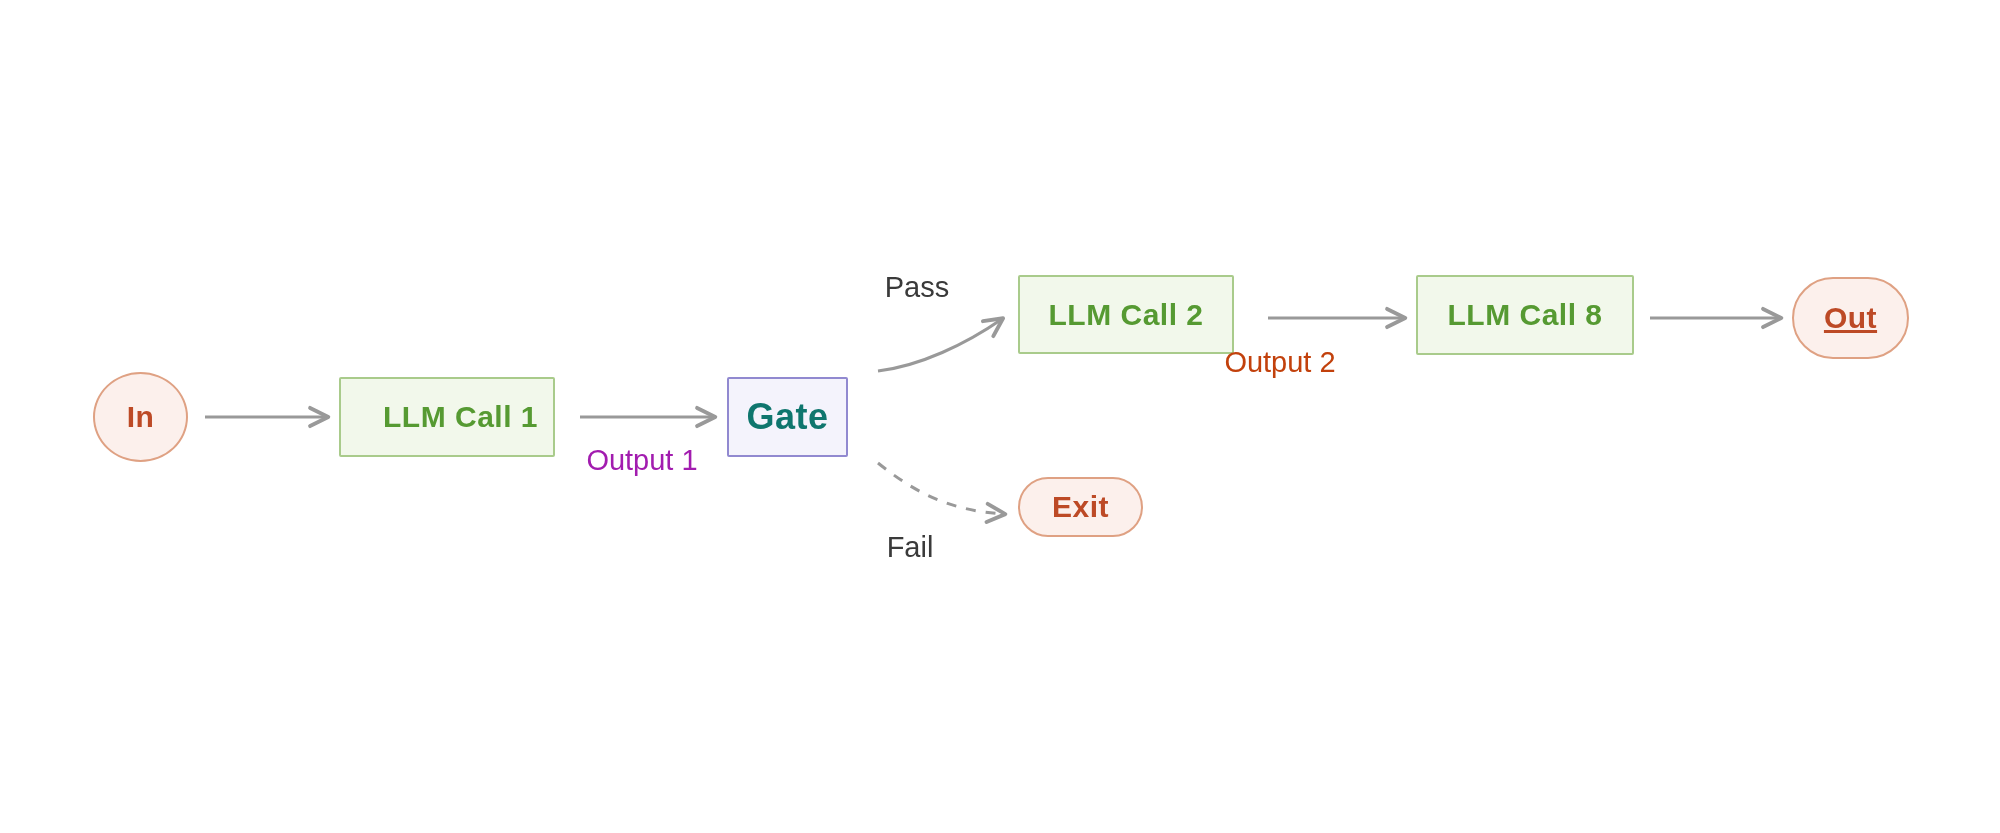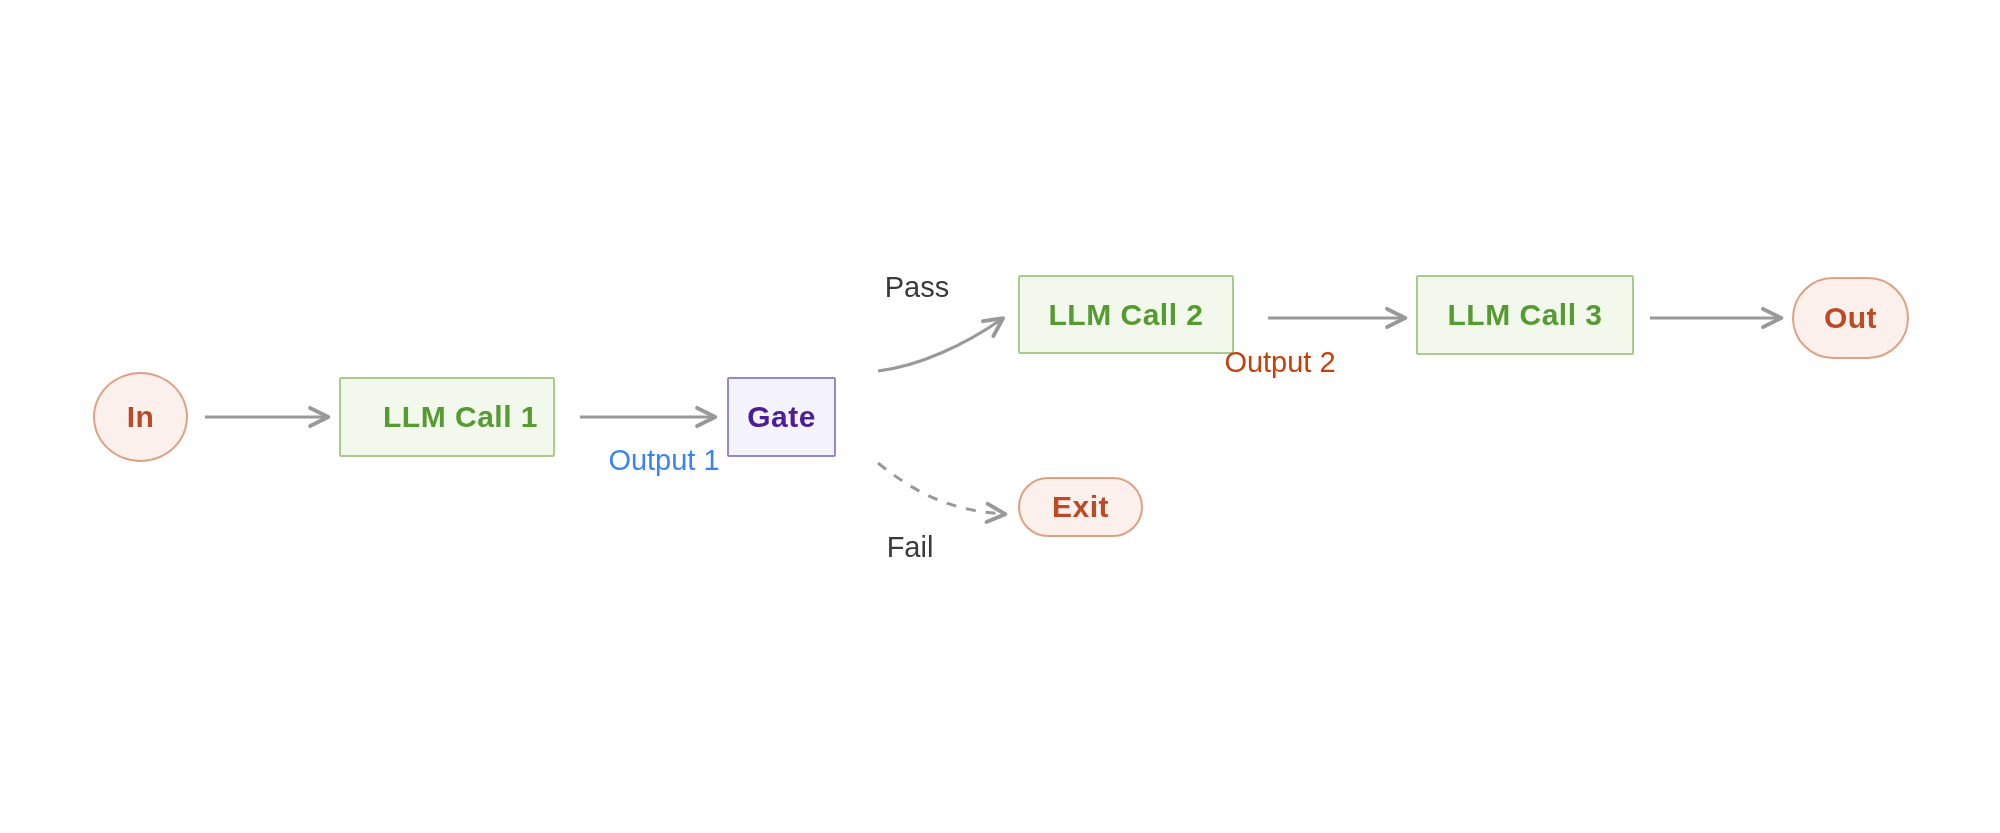--- a/index.html
+++ b/index.html
@@ -72,25 +72,25 @@
         <path d="M 580 417 L 714 417" class="edge-path solid" stroke="#999999" marker-end="url(#arrow-chevron)"></path>
         <path d="M 878 371 C 920 366 966 344 1002 319" class="edge-path solid" stroke="#999999" marker-end="url(#arrow-chevron)"></path>
         <path d="M 1268 318 L 1404 318" class="edge-path solid" stroke="#999999" marker-end="url(#arrow-chevron)"></path>
         <path d="M 1650 318 L 1780 318" class="edge-path solid" stroke="#999999" marker-end="url(#arrow-chevron)"></path>
         <path d="M 878 463 C 920 497 956 511 1004 514" class="edge-path dashed" stroke="#999999" marker-end="url(#arrow-chevron)"></path>
       </g>
   </svg>
   <div id="nodes">
       <div class="node shape-circle" style="left: 93px; top: 372px; width: 95px; height: 90px; background: rgb(252, 240, 236); border-color: rgb(223, 161, 131); color: rgb(189, 74, 38); font-size: 30px;">In</div>
       <div class="node shape-rect" style="left: 339px; top: 377px; width: 216px; height: 80px; background: rgb(242, 248, 235); border-color: rgb(169, 203, 139); color: rgb(86, 154, 50); font-size: 30px; padding-left: 27px;">LLM Call 1</div>
-      <div class="node shape-rect" style="left: 727px; top: 377px; width: 109px; height: 80px; background: rgb(244, 243, 252); border-color: rgb(145, 137, 208); color: #4c1d95; font-size: 30px;">Gate</div>
+      <div class="node shape-rect" style="left: 727px; top: 377px; width: 121px; height: 80px; background: rgb(244, 243, 252); border-color: rgb(145, 137, 208); color: #0f766e; font-size: 36px;">Gate</div>
       <div class="node shape-rect" style="left: 1018px; top: 275px; width: 216px; height: 79px; background: rgb(242, 248, 235); border-color: rgb(169, 203, 139); color: rgb(86, 154, 50); font-size: 30px;">LLM Call 2</div>
-      <div class="node shape-rect" style="left: 1416px; top: 275px; width: 218px; height: 80px; background: rgb(242, 248, 235); border-color: rgb(169, 203, 139); color: rgb(86, 154, 50); font-size: 30px;">LLM Call 3</div>
-      <div class="node shape-stadium" style="left: 1792px; top: 277px; width: 117px; height: 82px; background: rgb(252, 240, 236); border-color: rgb(223, 161, 131); color: rgb(189, 74, 38); font-size: 30px; border-radius: 41px;">Out</div>
+      <div class="node shape-rect" style="left: 1416px; top: 275px; width: 218px; height: 80px; background: rgb(242, 248, 235); border-color: rgb(169, 203, 139); color: rgb(86, 154, 50); font-size: 30px;">LLM Call 8</div>
+      <div class="node shape-stadium" style="left: 1792px; top: 277px; width: 117px; height: 82px; background: rgb(252, 240, 236); border-color: rgb(223, 161, 131); color: rgb(189, 74, 38); font-size: 30px; border-radius: 41px; text-decoration: underline;">Out</div>
       <div class="node shape-stadium" style="left: 1018px; top: 477px; width: 125px; height: 60px; background: rgb(252, 240, 236); border-color: rgb(223, 161, 131); color: rgb(189, 74, 38); font-size: 30px; border-radius: 39px;">Exit</div>
     </div>
   <div id="edge-labels">
-      <div class="edge-label" style="left: 642px; top: 460px; color: #3b82f6; margin-left: 22px;">Output 1</div>
+      <div class="edge-label" style="left: 642px; top: 460px; color: #a21caf;">Output 1</div>
       <div class="edge-label" style="left: 917px; top: 287px; color: rgb(58, 58, 58);">Pass</div>
       <div class="edge-label" style="left: 1280px; top: 362px; color: #c2410c;">Output 2</div>
       <div class="edge-label" style="left: 910px; top: 547px; color: rgb(58, 58, 58);">Fail</div>
     </div>
 </div>
 
 </body></html>

